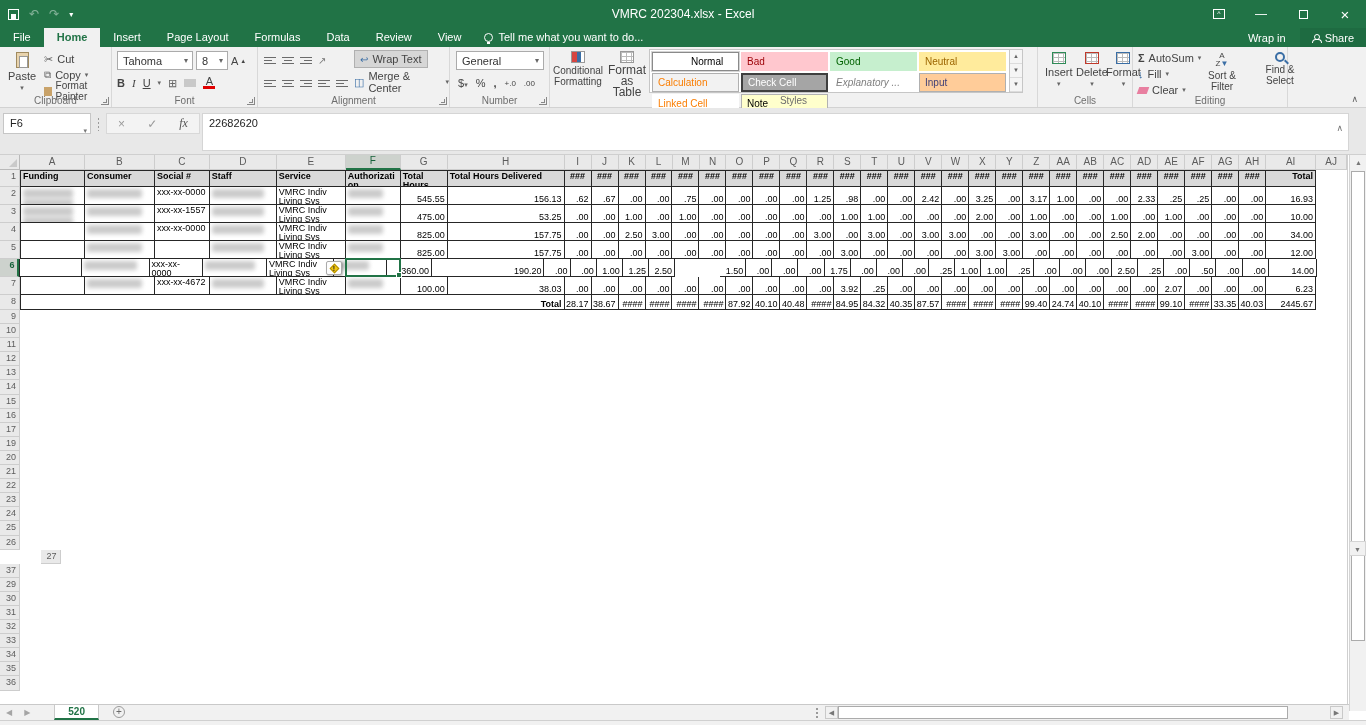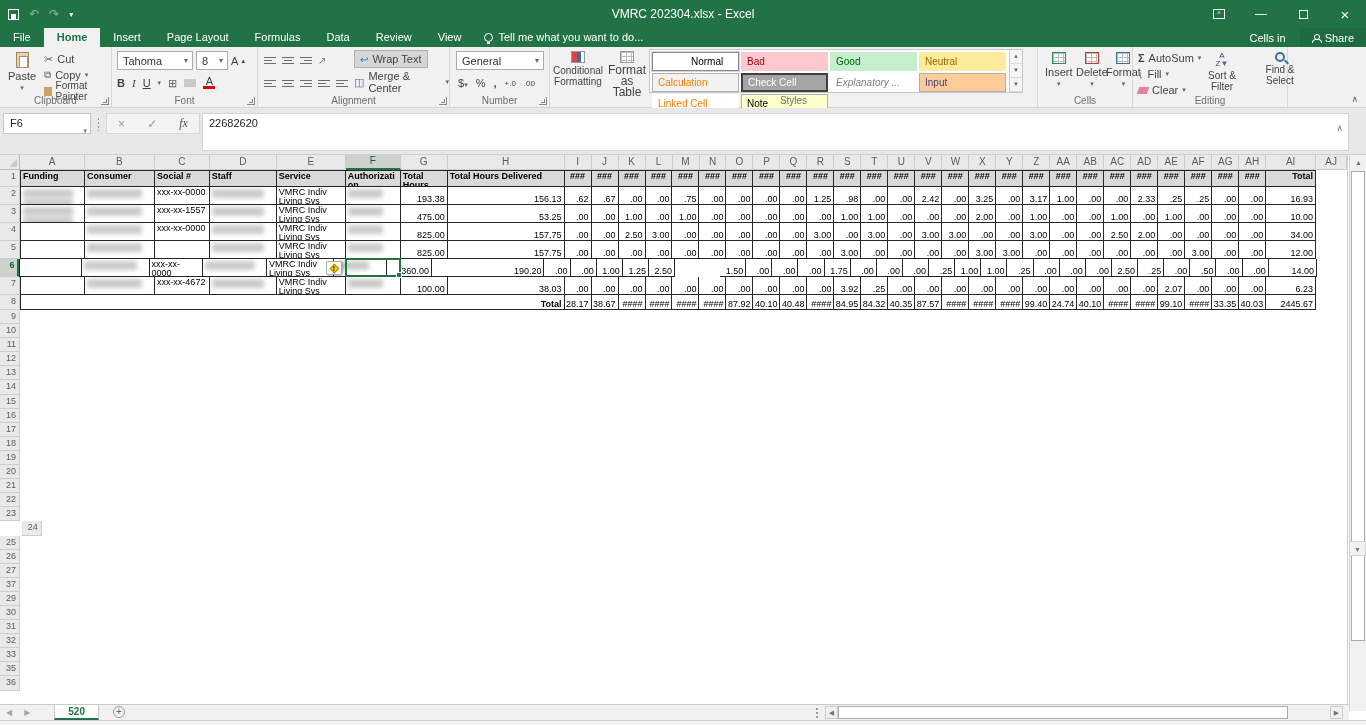--- a/index.html
+++ b/index.html
@@ -154,21 +154,21 @@
   <span class="rtab">Page Layout</span>
   <span class="rtab">Formulas</span>
   <span class="rtab">Data</span>
   <span class="rtab">Review</span>
   <span class="rtab">View</span>
   <span class="tellme">
     <span class="bulb"></span>
     <span>Tell me what you want to do...</span>
   </span>
   <span class="tabrow-right">
-    <span class="signin">Cells in</span>
+    <span class="signin">Wrap in</span>
     <span class="sharebtn">
       <span class="person"></span>
       <span>Share</span>
     </span>
   </span>
 </div>
 
 <div class="ribbon">
 
   <div class="rgroup" style="left:0;width:112px;">
@@ -483,21 +483,21 @@
         <div class="redact" style="width: 85%;"></div>
       </div>
       <div class="cell bb br top" style="width: 55px;">xxx-xx-0000</div>
       <div class="cell bb br" style="width: 67px; display: block;">
         <div class="redact" style="width: 85%;"></div>
       </div>
       <div class="cell bb br top" style="width: 69px;">VMRC Indiv Living Svs</div>
       <div class="cell bb br" style="width: 55px; display: block;">
         <div class="redact" style="width: 70%;"></div>
       </div>
-      <div class="cell bb br num" style="width: 47px;">193.38</div>
+      <div class="cell bb br num" style="width: 47px;">545.55</div>
       <div class="cell bb br num" style="width: 117px;">156.13</div>
       <div class="cell bb br num" style="width: 27px;">.62</div>
       <div class="cell bb br num" style="width: 27px;">.67</div>
       <div class="cell bb br num" style="width: 27px;">.00</div>
       <div class="cell bb br num" style="width: 27px;">.00</div>
       <div class="cell bb br num" style="width: 27px;">.75</div>
       <div class="cell bb br num" style="width: 27px;">.00</div>
       <div class="cell bb br num" style="width: 27px;">.00</div>
       <div class="cell bb br num" style="width: 27px;">.00</div>
       <div class="cell bb br num" style="width: 27px;">.00</div>
@@ -818,56 +818,52 @@
     </div>
     <div class="grow" style="height: 14.1px;">
       <div class="rowh" style="width: 20px; height: 14.1px;">16</div>
       <div class="" style="width: 1328px;"></div>
     </div>
     <div class="grow" style="height: 14.1px;">
       <div class="rowh" style="width: 20px; height: 14.1px;">17</div>
       <div class="" style="width: 1328px;"></div>
     </div>
     <div class="grow" style="height: 14.1px;">
-      <div class="rowh" style="width: 20px; height: 14.1px;">18</div>
-      <div class="" style="width: 1328px;"></div>
-    </div>
-    <div class="grow" style="height: 14.1px;">
       <div class="rowh" style="width: 20px; height: 14.1px;">19</div>
       <div class="" style="width: 1328px;"></div>
     </div>
     <div class="grow" style="height: 14.1px;">
       <div class="rowh" style="width: 20px; height: 14.1px;">20</div>
       <div class="" style="width: 1328px;"></div>
     </div>
     <div class="grow" style="height: 14.1px;">
       <div class="rowh" style="width: 20px; height: 14.1px;">21</div>
       <div class="" style="width: 1328px;"></div>
     </div>
     <div class="grow" style="height: 14.1px;">
       <div class="rowh" style="width: 20px; height: 14.1px;">22</div>
       <div class="" style="width: 1328px;"></div>
     </div>
     <div class="grow" style="height: 14.1px;">
       <div class="rowh" style="width: 20px; height: 14.1px;">23</div>
       <div class="" style="width: 1328px;"></div>
     </div>
-    <div class="grow" style="height: 14.1px; margin-left: 22px;">
+    <div class="grow" style="height: 14.1px;">
       <div class="rowh" style="width: 20px; height: 14.1px;">24</div>
       <div class="" style="width: 1328px;"></div>
     </div>
     <div class="grow" style="height: 14.1px;">
       <div class="rowh" style="width: 20px; height: 14.1px;">25</div>
       <div class="" style="width: 1328px;"></div>
     </div>
     <div class="grow" style="height: 14.1px;">
       <div class="rowh" style="width: 20px; height: 14.1px;">26</div>
       <div class="" style="width: 1328px;"></div>
     </div>
-    <div class="grow" style="height: 14.1px;">
+    <div class="grow" style="height: 14.1px; padding-left: 41px;">
       <div class="rowh" style="width: 20px; height: 14.1px;">27</div>
       <div class="" style="width: 1328px;"></div>
     </div>
     <div class="grow" style="height: 14.1px;">
       <div class="rowh" style="width: 20px; height: 14.1px;">37</div>
       <div class="" style="width: 1328px;"></div>
     </div>
     <div class="grow" style="height: 14.1px;">
       <div class="rowh" style="width: 20px; height: 14.1px;">29</div>
       <div class="" style="width: 1328px;"></div>
@@ -879,20 +875,24 @@
     <div class="grow" style="height: 14.1px;">
       <div class="rowh" style="width: 20px; height: 14.1px;">31</div>
       <div class="" style="width: 1328px;"></div>
     </div>
     <div class="grow" style="height: 14.1px;">
       <div class="rowh" style="width: 20px; height: 14.1px;">32</div>
       <div class="" style="width: 1328px;"></div>
     </div>
     <div class="grow" style="height: 14.1px;">
       <div class="rowh" style="width: 20px; height: 14.1px;">33</div>
+      <div class="" style="width: 1328px;"></div>
+    </div>
+    <div class="grow" style="height: 14.1px;">
+      <div class="rowh" style="width: 20px; height: 14.1px;">34</div>
       <div class="" style="width: 1328px;"></div>
     </div>
     <div class="grow" style="height: 14.1px;">
       <div class="rowh" style="width: 20px; height: 14.1px;">35</div>
       <div class="" style="width: 1328px;"></div>
     </div>
     <div class="grow" style="height: 14.1px;">
       <div class="rowh" style="width: 20px; height: 14.1px;">36</div>
       <div class="" style="width: 1328px;"></div>
     </div>

